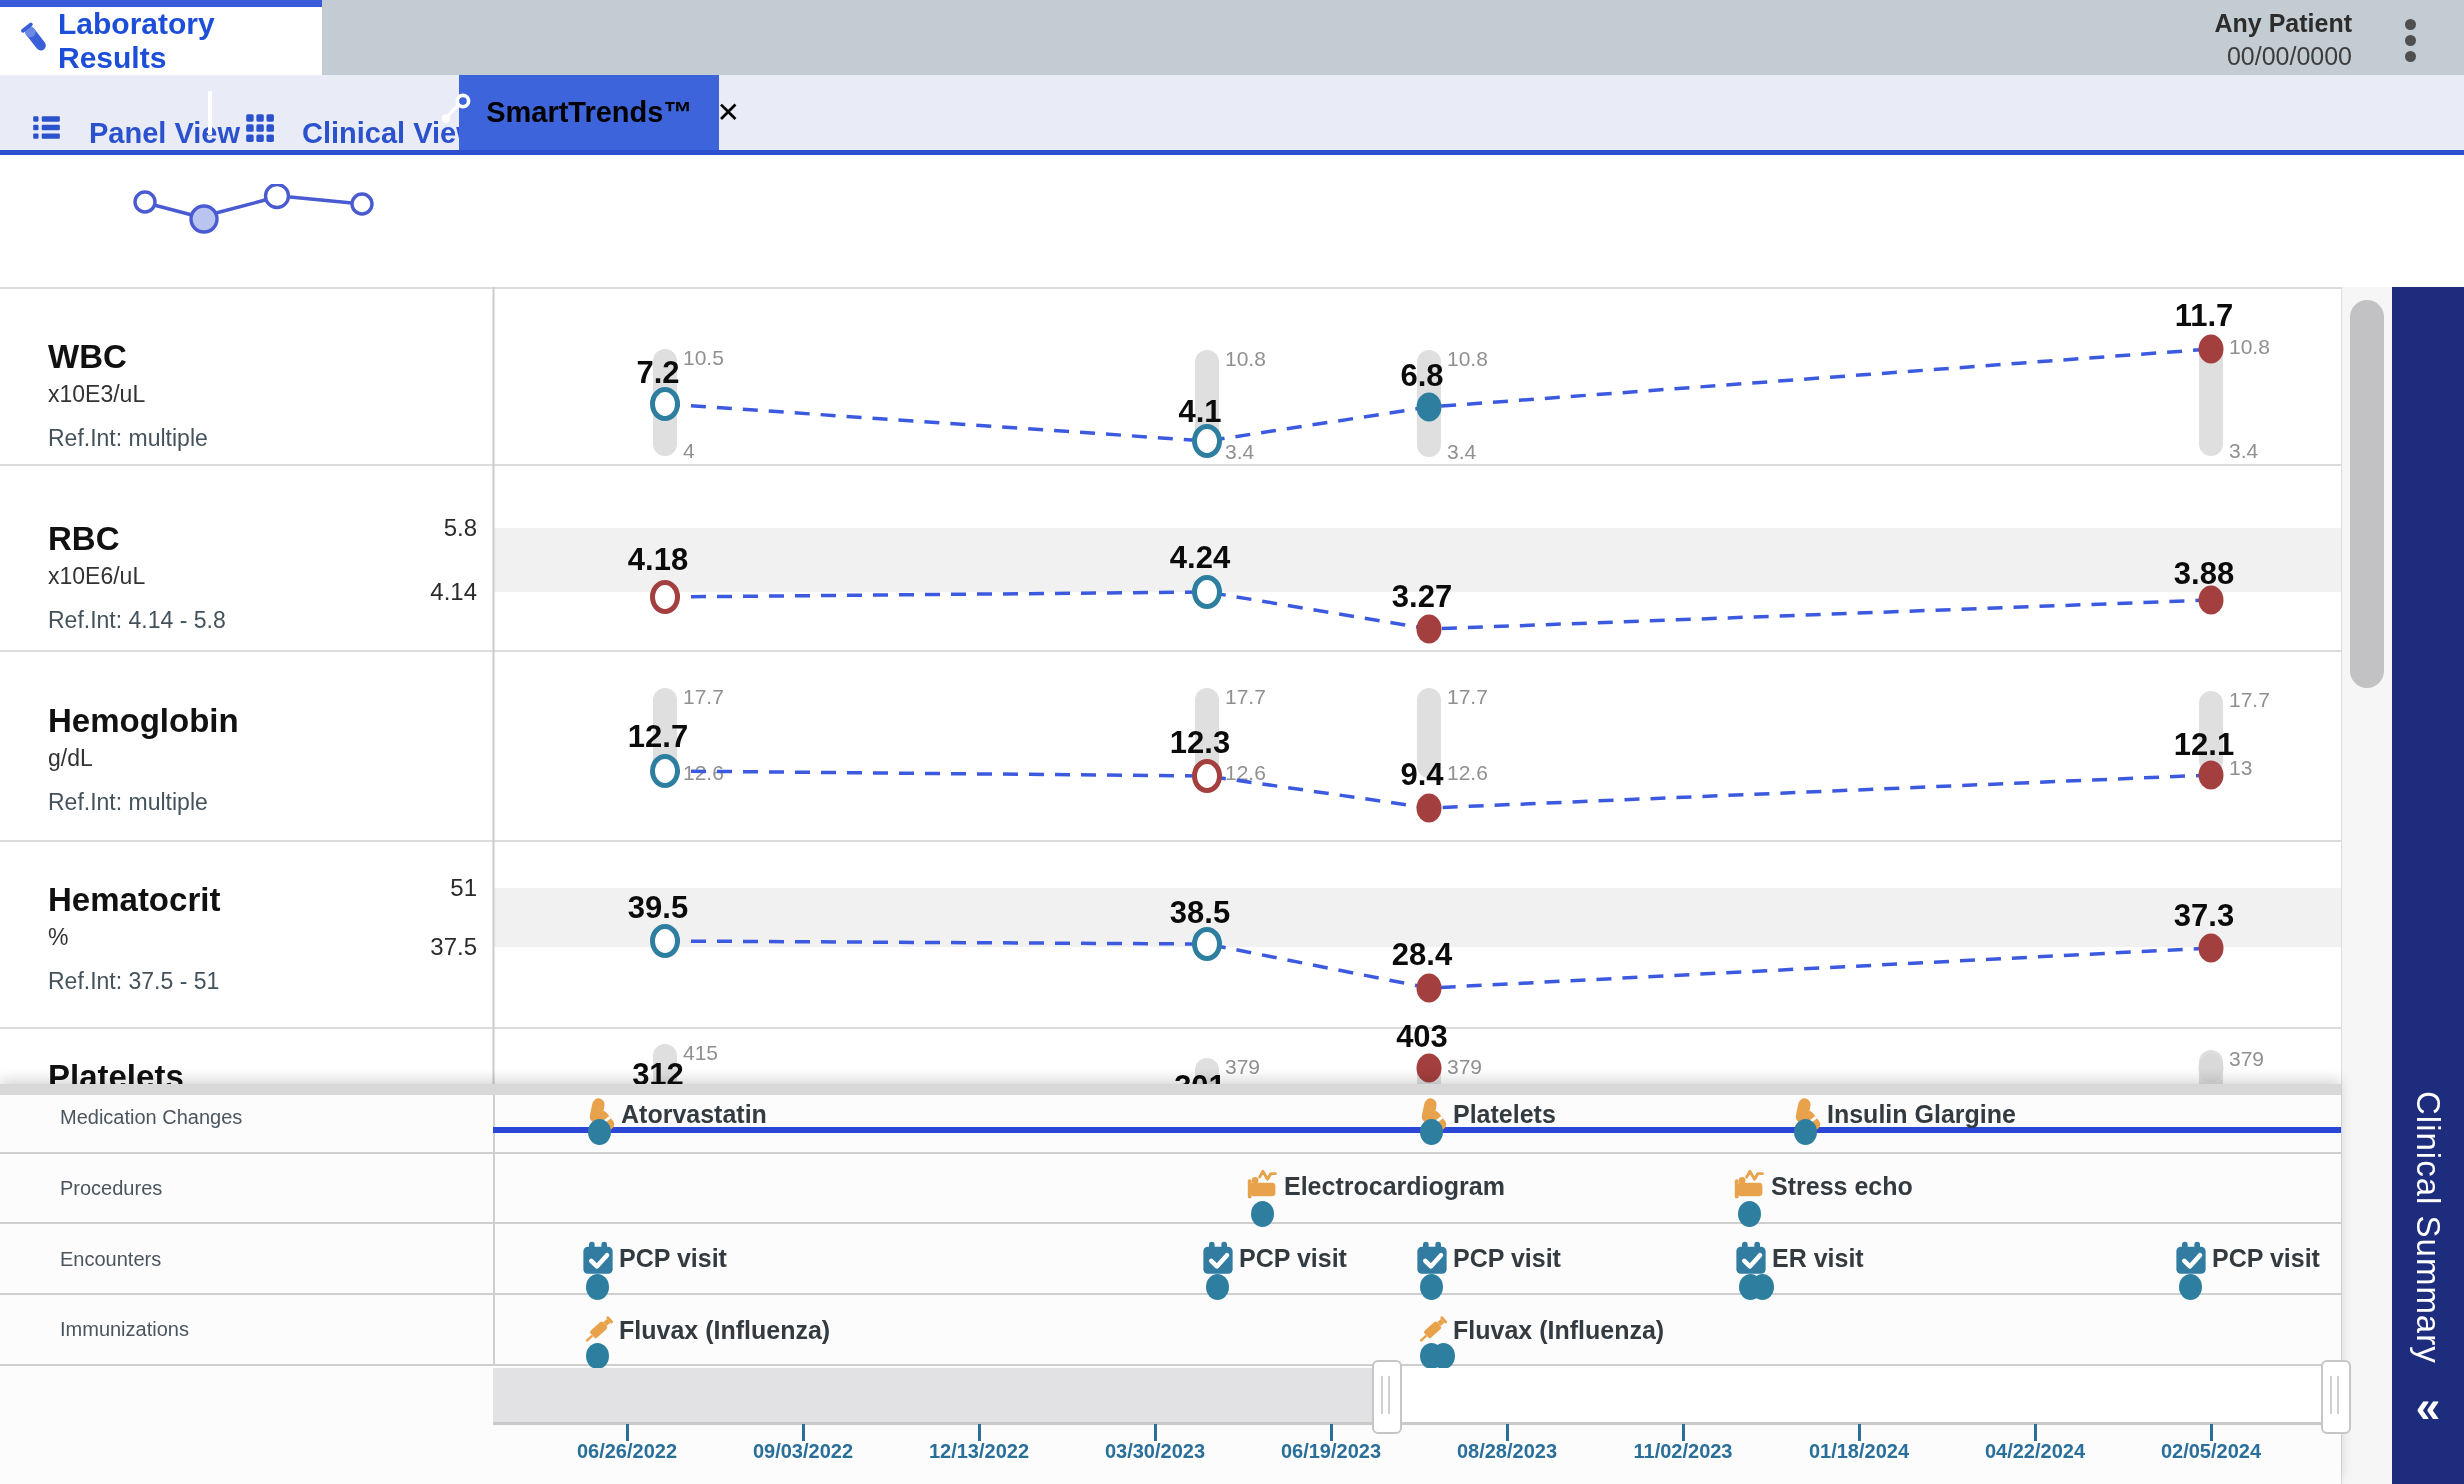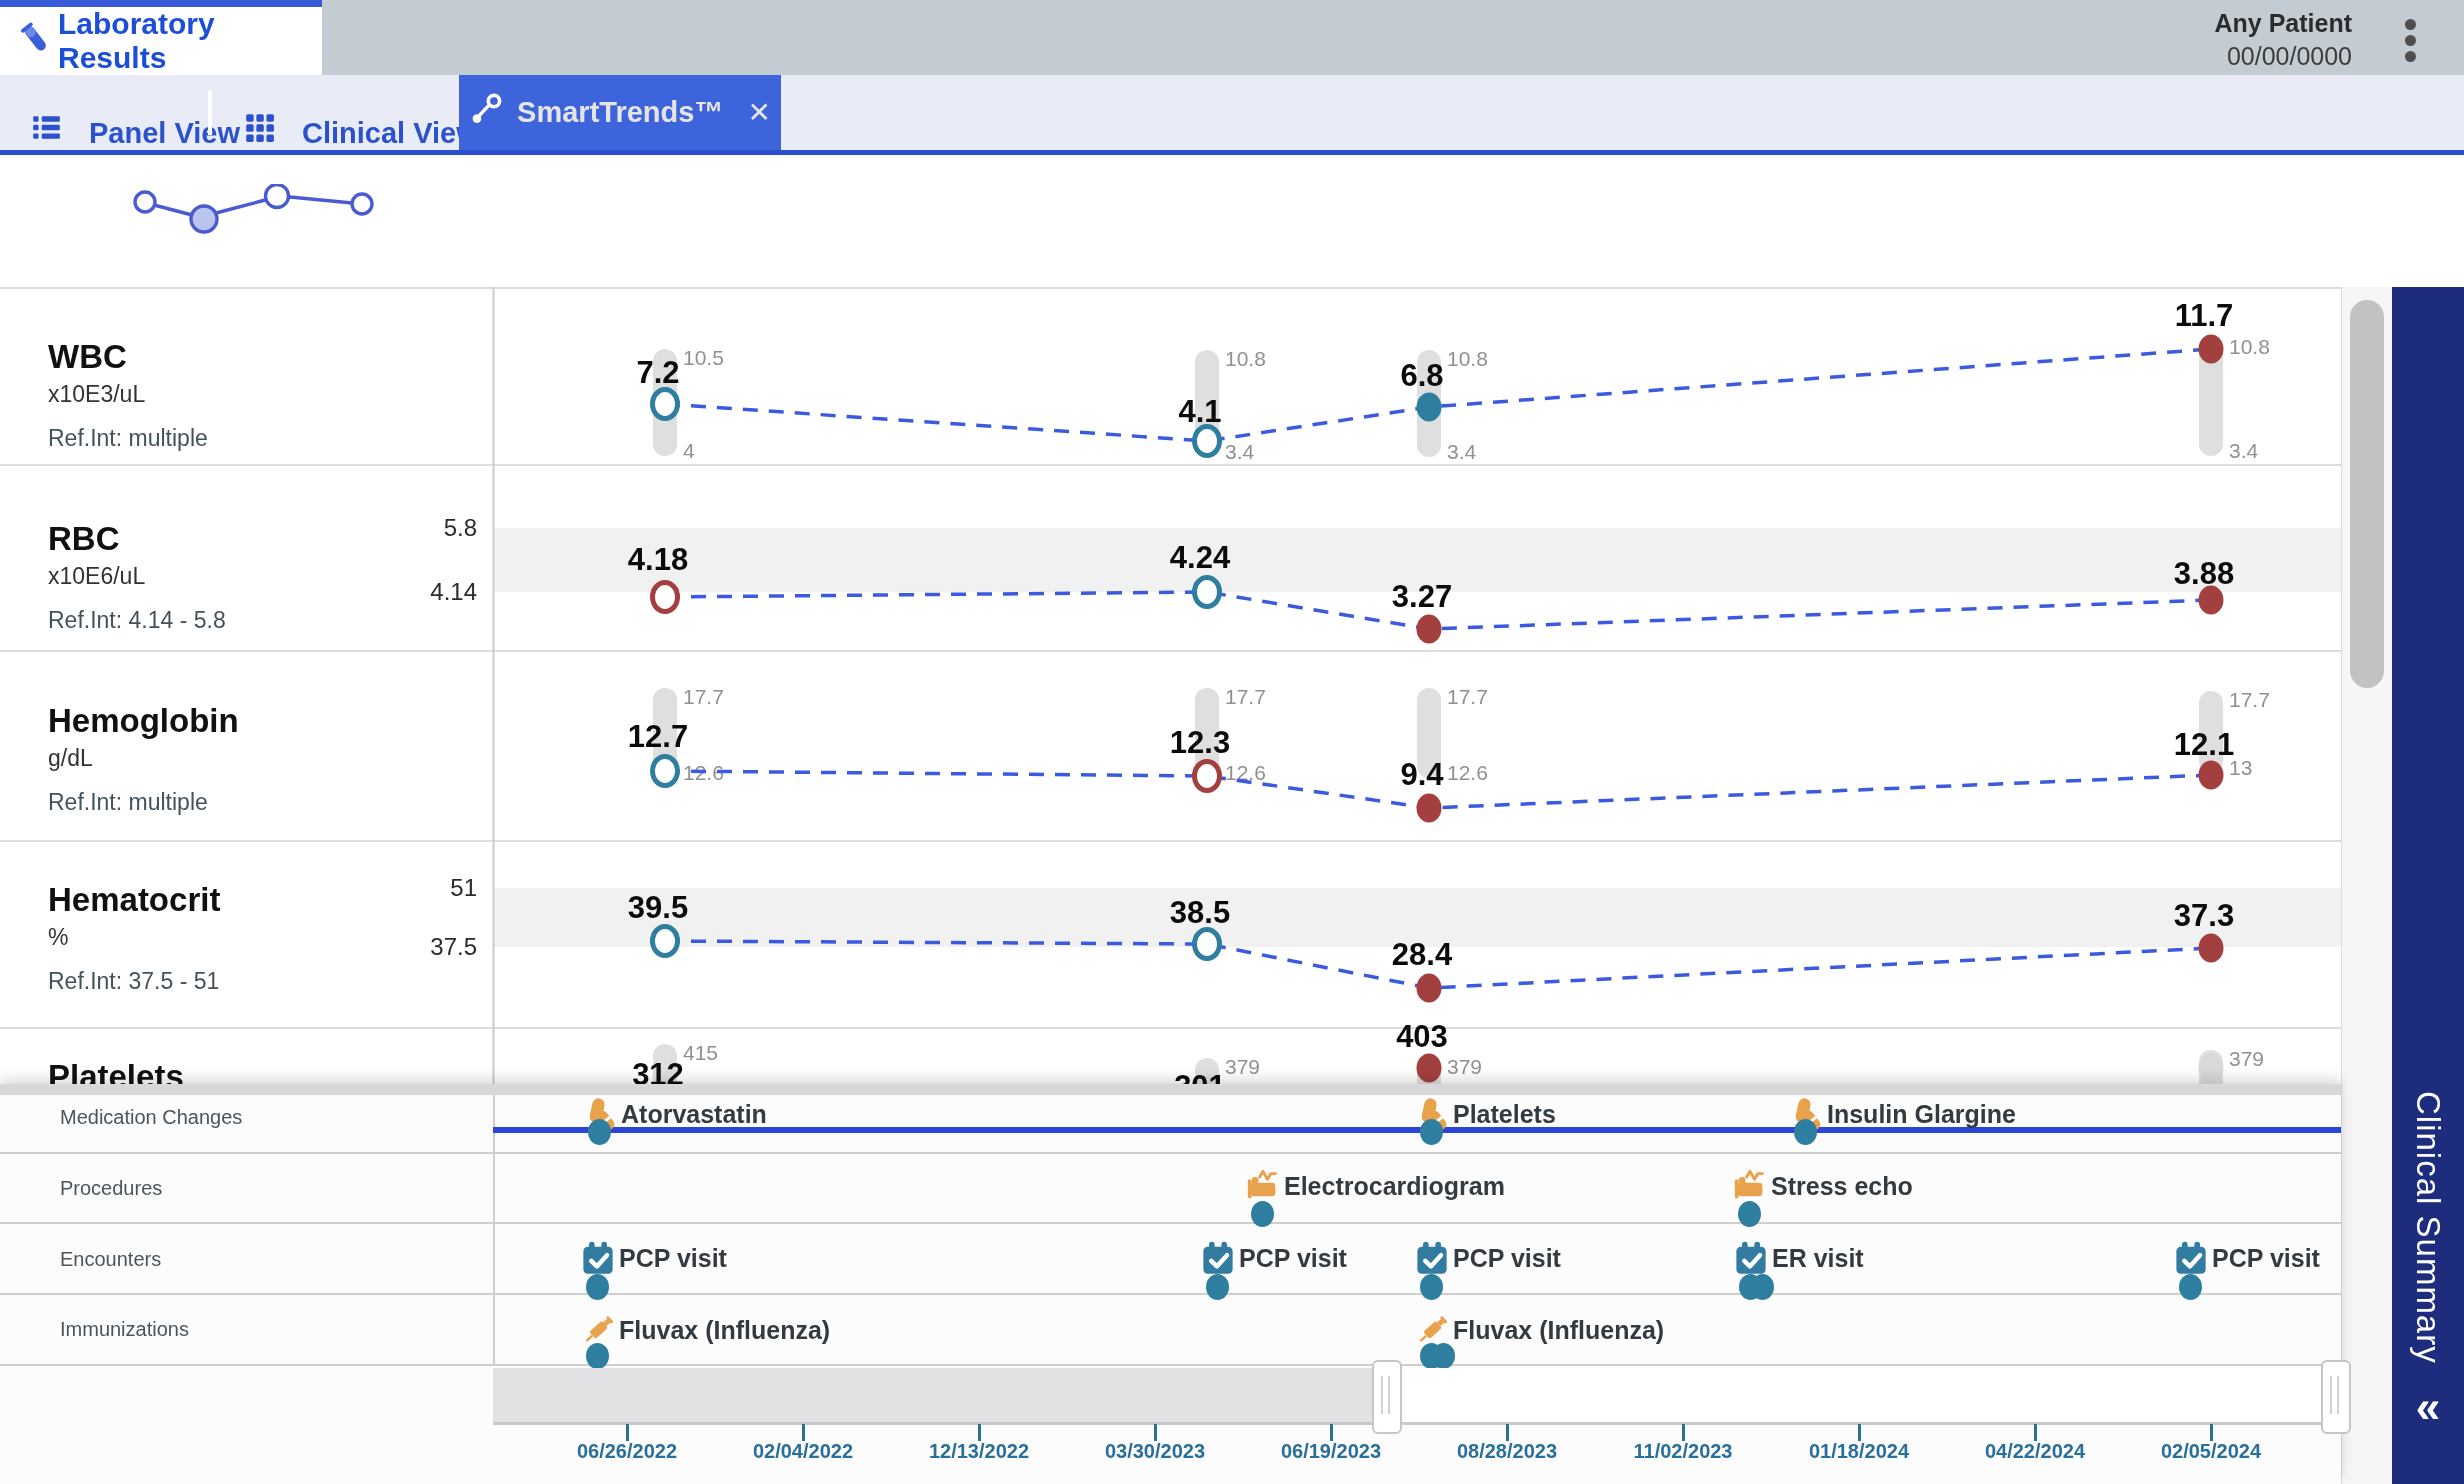--- a/index.html
+++ b/index.html
@@ -16,21 +16,21 @@
   .patient-name{position:absolute;right:0;top:9px;font-size:25px;font-weight:700;color:#2c2c2c;white-space:nowrap;}
   .patient-dob{position:absolute;right:0;top:42px;font-size:25px;color:#3c3c3c;white-space:nowrap;}
   .kebab{position:absolute;right:42px;top:14px;width:24px;height:50px;cursor:pointer;}
   .kebab i{display:block;width:11px;height:11px;border-radius:50%;background:#4f4f4f;margin:5px auto;}
 
   
   .tabbar{position:absolute;left:0;top:75px;width:2464px;height:75px;background:#e9ecf7;}
   .tabbar-underline{position:absolute;left:0;top:150px;width:2464px;height:5px;background:#2b50cf;}
   .tab-item{position:absolute;top:0;height:75px;display:flex;align-items:flex-end;gap:27px;color:#2b52cc;font-size:29px;font-weight:600;cursor:pointer;}
   .tab-sep{position:absolute;left:208px;top:16px;width:4px;height:44px;background:#ffffff;}
-  .tab-active{position:absolute;left:459px;top:0;width:322px;height:75px;background:#3d64da;color:#e5e5e5;display:flex;align-items:center;justify-content:center;gap:14px;font-size:29px;font-weight:600;cursor:pointer;}
+  .tab-active{position:absolute;left:459px;top:0;width:260px;height:75px;background:#3d64da;color:#000000;display:flex;align-items:center;justify-content:center;gap:14px;font-size:29px;font-weight:600;cursor:pointer;}
   .tab-close{font-size:28px;font-weight:400;margin-left:10px;cursor:pointer;}
 
   
   .toolbar{position:absolute;left:0;top:155px;width:2464px;height:132px;background:#fff;}
   .logo-text{position:absolute;left:52px;top:196px;font-size:47px;color:#3b4ed1;white-space:nowrap;}
   .logo-text b{font-weight:700;}
   .logo-text .tm{font-size:17px;vertical-align:28px;margin-left:2px;}
   .preset{position:absolute;left:527px;top:187px;height:68px;display:flex;border:2px solid #c9c9c9;border-radius:10px;overflow:hidden;background:#fff;}
   .preset-label{background:#e7e7e8;color:#555;font-size:27px;display:flex;align-items:center;padding:0 26px;border-right:2px solid #c9c9c9;}
   .preset-value{color:#333;font-size:27px;display:flex;align-items:center;gap:12px;padding:0 24px;cursor:pointer;background:#fff;}
@@ -449,21 +449,21 @@
       <i style="left:14px;"></i>
     </div>
   <div class="hhandle" style="left:2321px;">
       <i style="left:7px;"></i>
       <i style="left:14px;"></i>
     </div>
   <div id="axis">
       <div class="tick" style="left: 626px;"></div>
       <div class="tick-label" style="left: 627px;">06/26/2022</div>
       <div class="tick" style="left: 802px;"></div>
-      <div class="tick-label" style="left: 803px;">02/04/2022</div>
+      <div class="tick-label" style="left: 803px;">09/03/2022</div>
       <div class="tick" style="left: 978px;"></div>
       <div class="tick-label" style="left: 979px;">12/13/2022</div>
       <div class="tick" style="left: 1154px;"></div>
       <div class="tick-label" style="left: 1155px;">03/30/2023</div>
       <div class="tick" style="left: 1330px;"></div>
       <div class="tick-label" style="left: 1331px;">06/19/2023</div>
       <div class="tick" style="left: 1506px;"></div>
       <div class="tick-label" style="left: 1507px;">08/28/2023</div>
       <div class="tick" style="left: 1682px;"></div>
       <div class="tick-label" style="left: 1683px; text-align: center;">11/02/2023</div>

